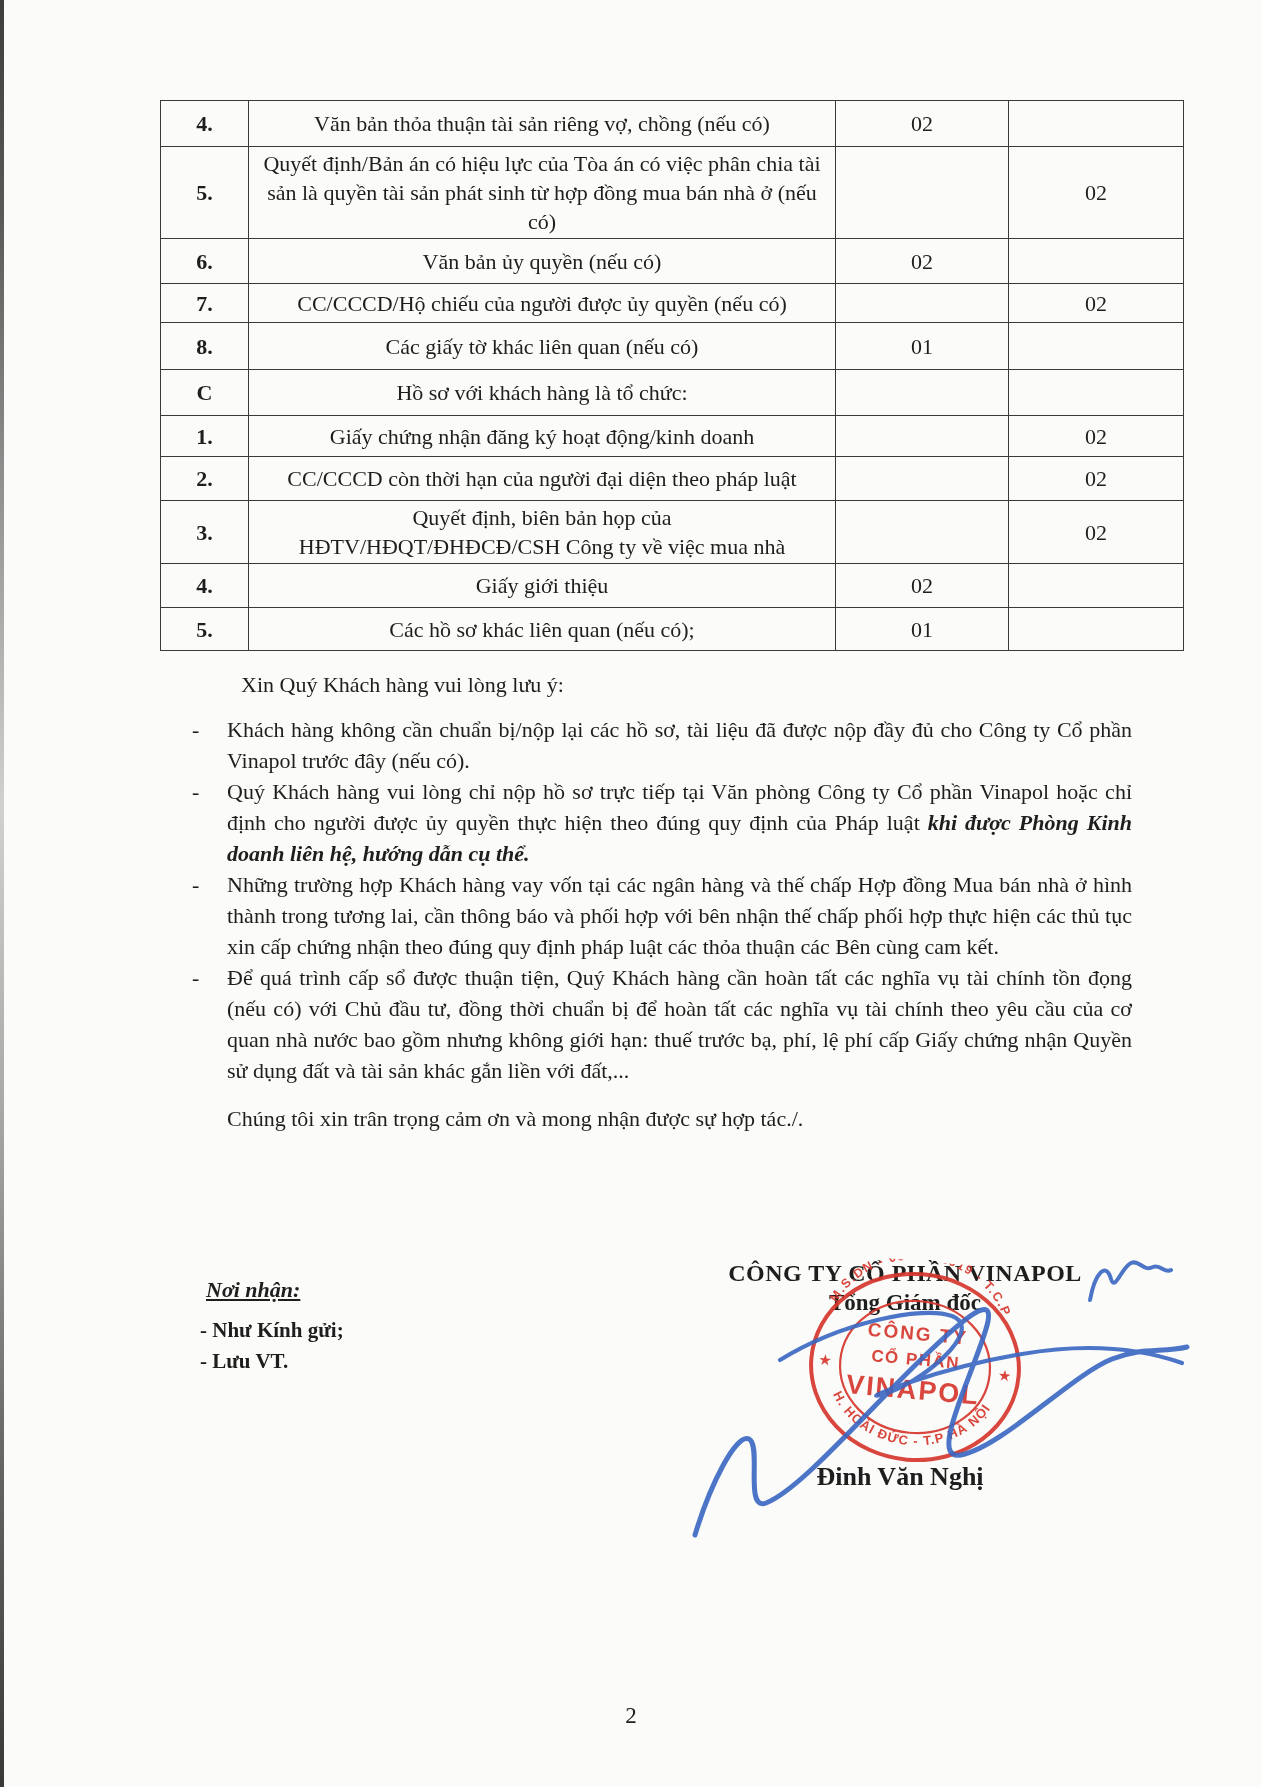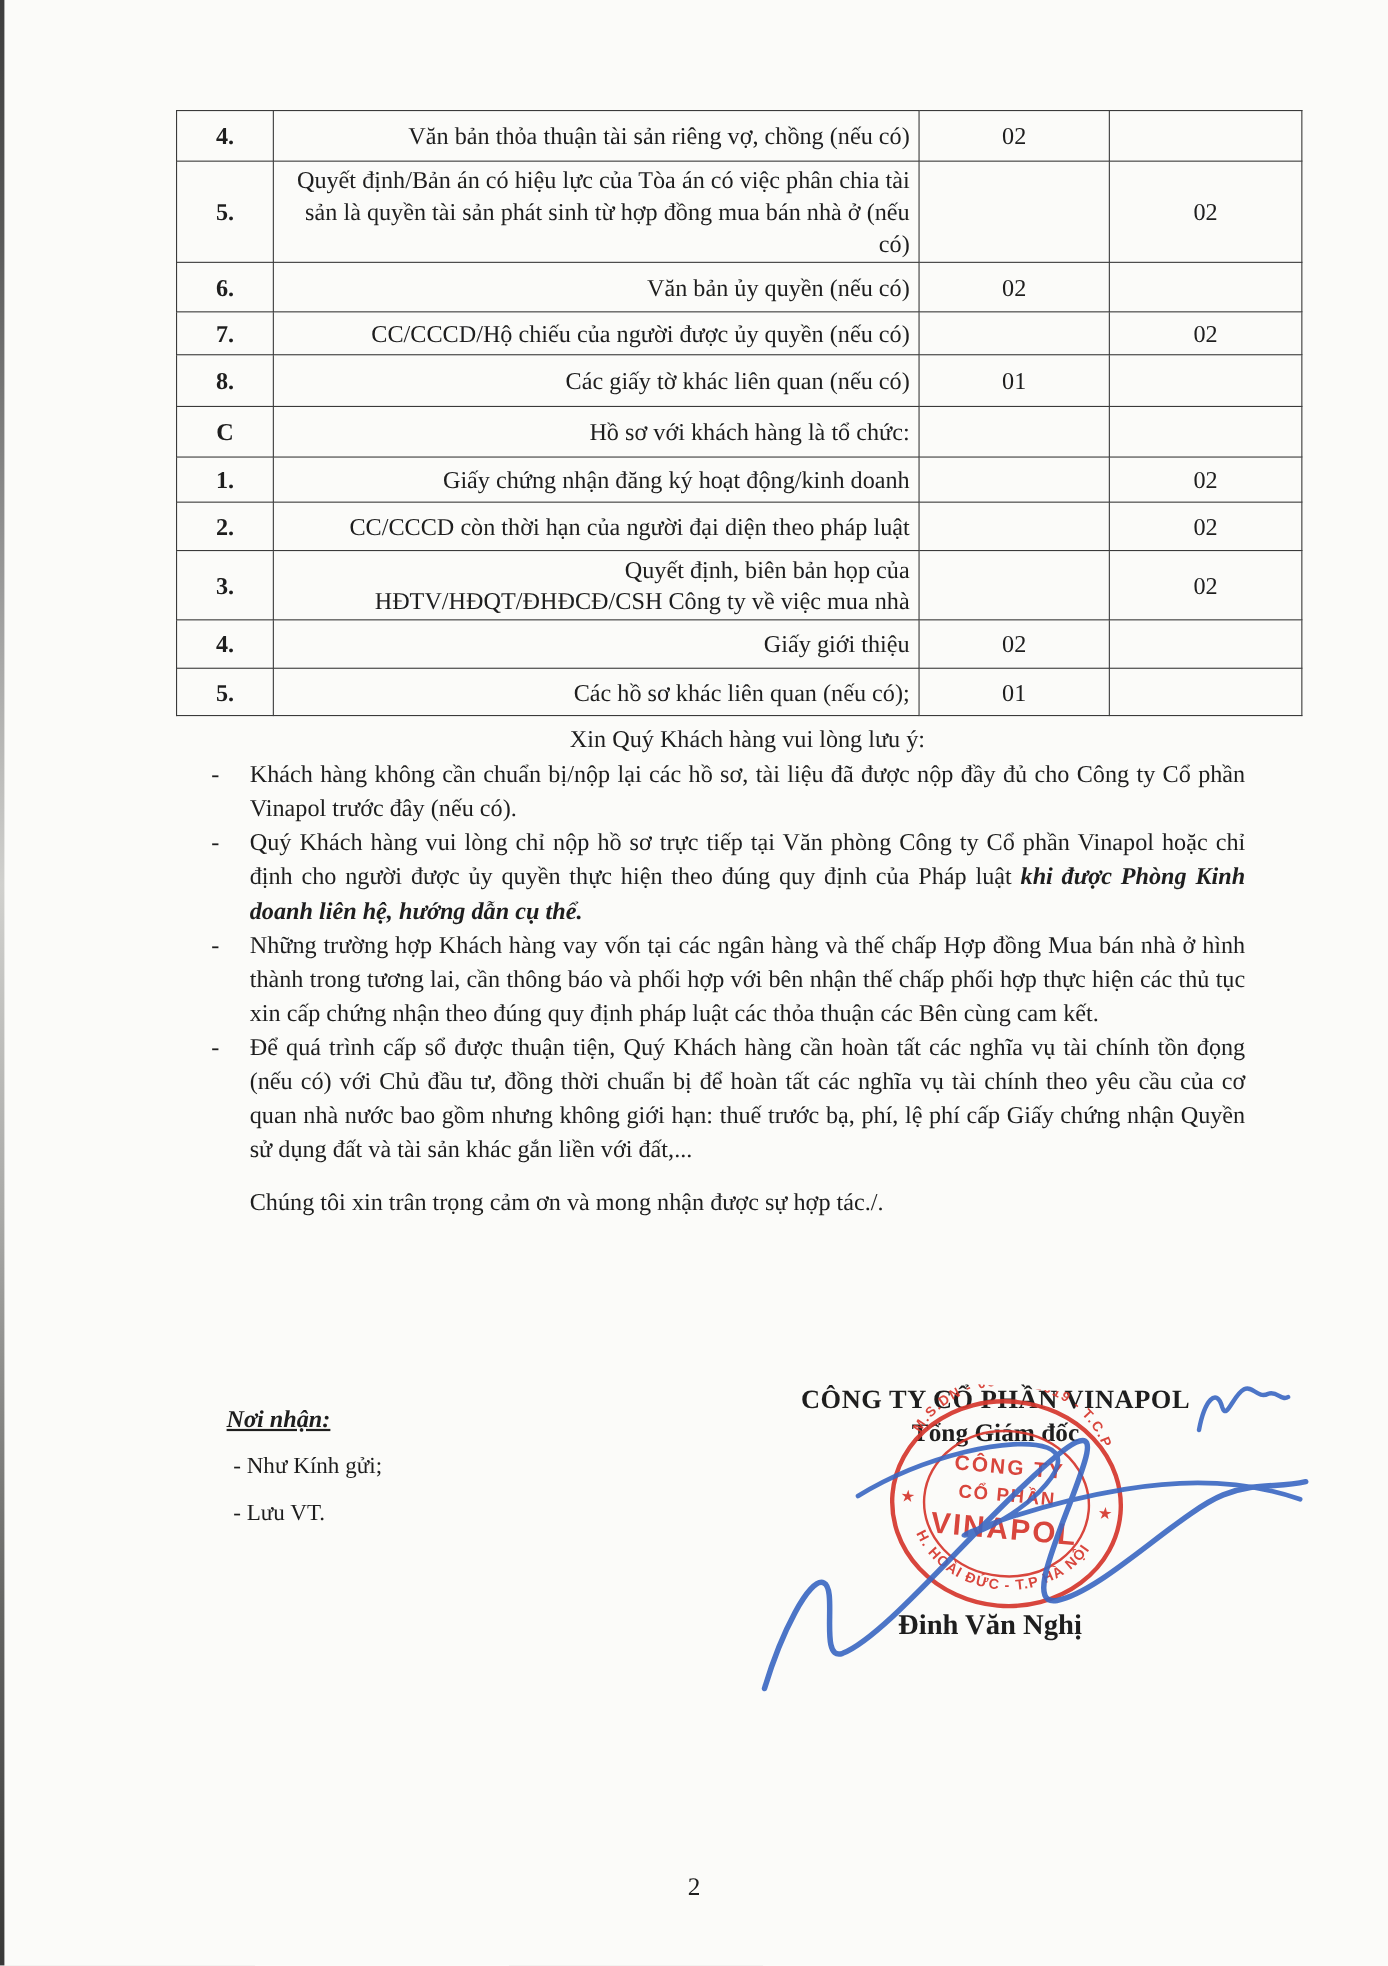--- a/index.html
+++ b/index.html
@@ -23,39 +23,39 @@
     width:1023px;border-collapse:collapse;table-layout:fixed;
   }
   table.doc-table td{
     border:1.6px solid #3a3a3a;
     font-size:22px;line-height:29px;
     vertical-align:middle;
     padding:2px 8px;
     overflow:hidden;
   }
   td.cell-no{text-align:center;font-weight:bold;padding:2px 2px;}
-  td.cell-desc{text-align:right;padding-left:13px;white-space:pre-line;}
+  td.cell-desc{text-align:center;padding-left:13px;white-space:pre-line;}
   td.cell-desc.sec{font-weight:normal;}
   td.cell-copy{text-align:center;}
   
   .notes-block{
     position:absolute;left:150px;top:655px;width:982px;
     font-size:22px;line-height:31px;text-align:justify;
   }
-  .notes-intro{margin:1px;padding-left:77px;text-align:center;}
+  .notes-intro{margin:14px;padding-left:77px;text-align:left;}
   ul.note-list{list-style:none;margin:0;padding:0;}
   ul.note-list li{position:relative;padding-left:77px;margin:0;}
   ul.note-list li::before{content:"-";position:absolute;left:42px;top:0;}
   ul.note-list .em{font-weight:bold;font-style:italic;}
   .contact-para{margin:14px 0 0 0;text-indent:77px;}
   .thanks-para{margin:17px 0 3px 0;text-indent:77px;text-align:left;}
   
   .recipients{position:absolute;left:196px;top:1277px;font-size:21px;}
   .recipients-title{font-size:22px;font-weight:bold;text-decoration:underline;margin:0 0 14px 10px;font-style:italic;}
-  .recipient-item{margin:16px;line-height:27px;}
+  .recipient-item{margin:4px;line-height:27px;font-weight:bold;}
   .company-sig{position:absolute;left:680px;top:1260px;width:450px;text-align:center;}
   .company-name{font-size:24px;font-weight:bold;letter-spacing:.5px;margin:0;}
   .director-title{font-size:23px;font-weight:bold;margin:3px 0 0 0;}
   .signer-name{
     position:absolute;left:720px;top:1462px;width:360px;
     text-align:center;font-size:26px;font-weight:bold;
   }
   .stamp-svg{position:absolute;left:795px;top:1261px;transform:rotate(5deg);opacity:.92;}
   .sig-svg{position:absolute;left:640px;top:1253px;opacity:.9;}
   .page-number{

